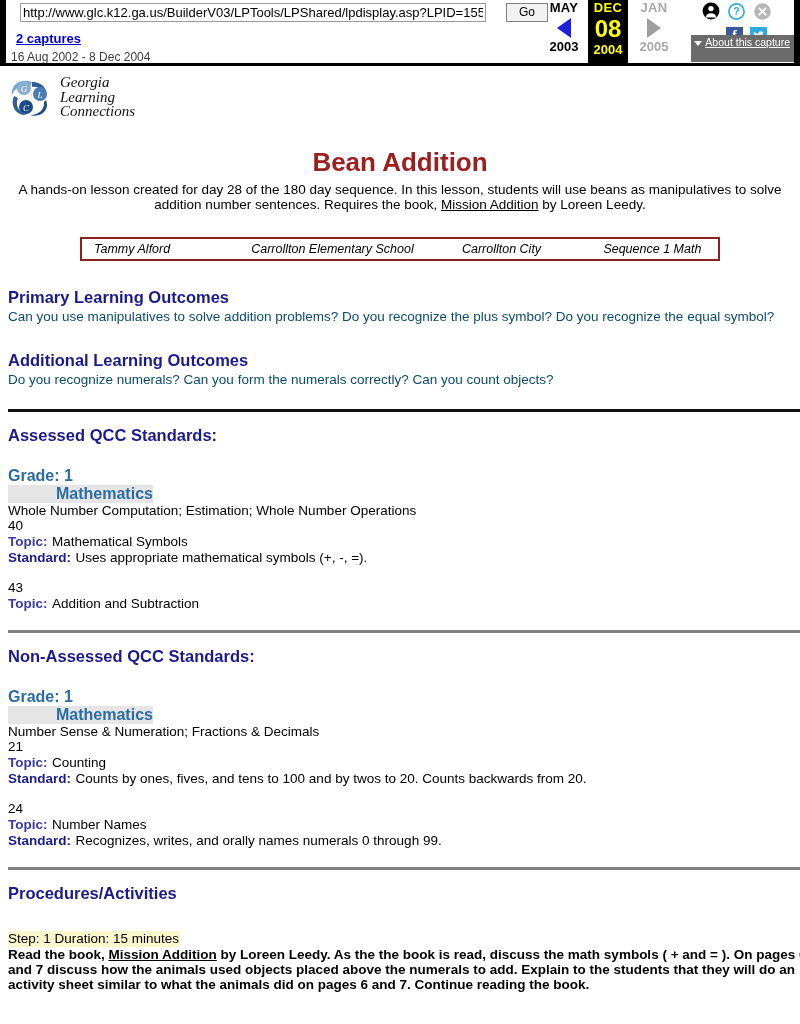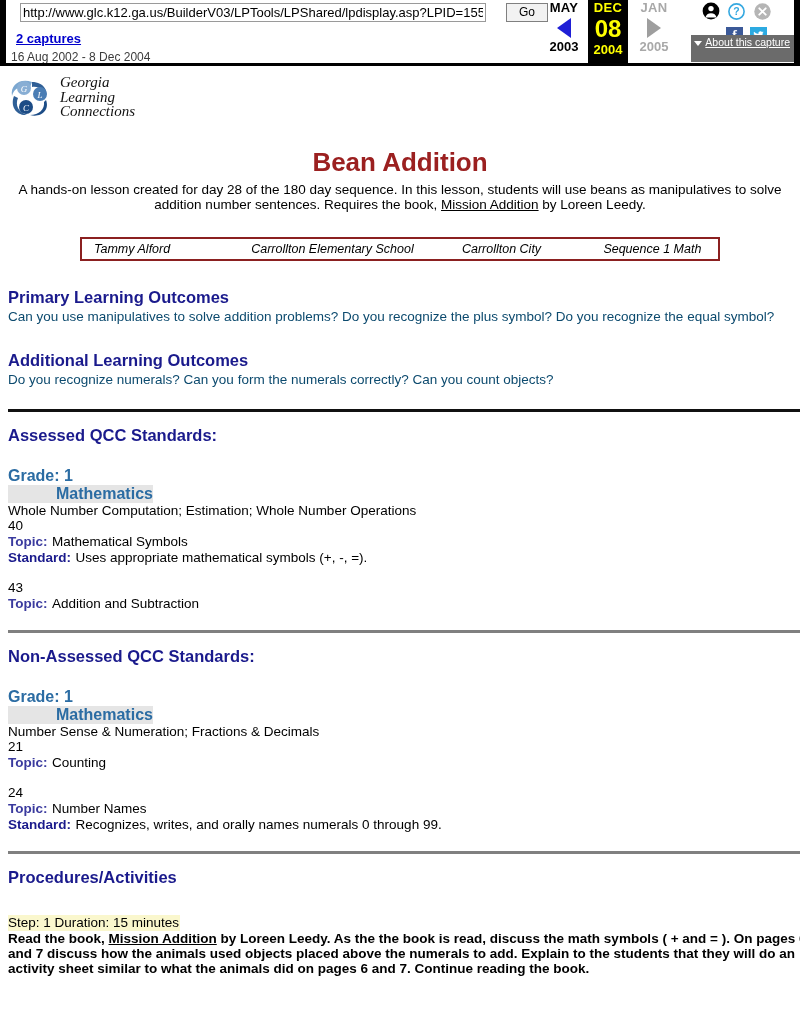--- a/index.html
+++ b/index.html
@@ -343,20 +343,22 @@
     <h2 class="hdr">Non-Assessed QCC Standards:</h2>
 
     <div class="grade">Grade: 1</div>
     <div><span class="subject">Mathematics</span></div>
     <div class="strand">Number Sense &amp; Numeration; Fractions &amp; Decimals</div>
 
     <div class="std-block">
       <div class="num">21</div>
       <div><span class="lbl">Topic:</span>
         <span class="val">Counting</span></div>
+      <div><span class="lbl-std">Standard:</span>
+        <span class="val">Counts by ones, fives, and tens to 100 and by twos to 20. Counts backwards from 20.</span></div>
     </div>
 
     <div class="spacer"></div>
 
     <div class="std-block">
       <div class="num">24</div>
       <div><span class="lbl">Topic:</span>
         <span class="val">Number Names</span></div>
       <div><span class="lbl-std">Standard:</span>
         <span class="val">Recognizes, writes, and orally names numerals 0 through 99.</span></div>

